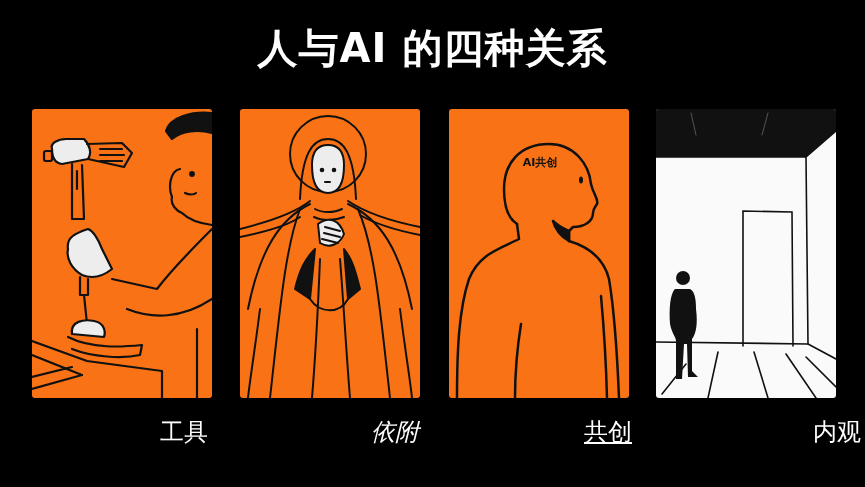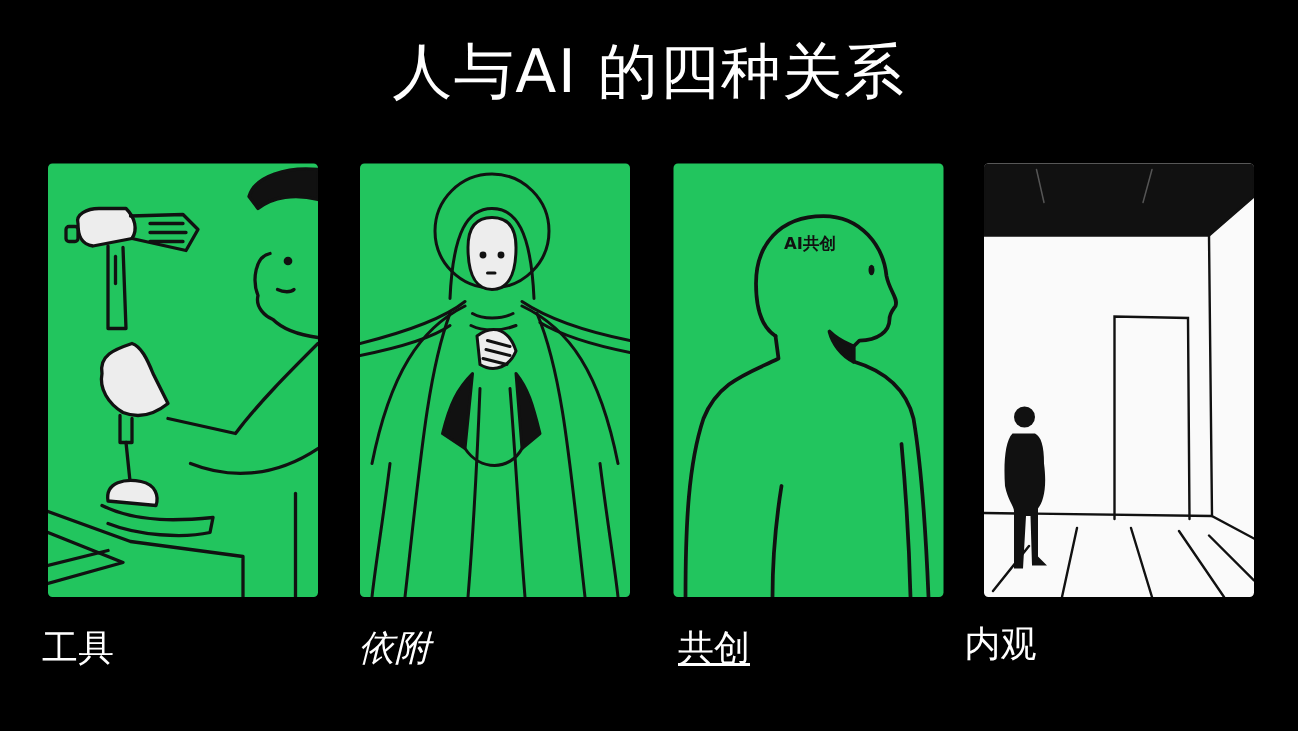--- a/index.html
+++ b/index.html
@@ -1,20 +1,20 @@
 <!DOCTYPE html>
 <html><head>
 <meta charset="utf-8">
 <style>
   html, body { margin:0; padding:0; background:#000; }
   body { width:865px; height:487px; position:relative; overflow:hidden; font-family:"DejaVu Sans", sans-serif; }
-  .title { position:absolute; left:0; width:865px; top:22px; text-align:center; color:#fff; font-size:40px; line-height:52px; letter-spacing:1px; }
-  .panel { position:absolute; top:109px; width:180px; height:289px; background:#22c55e; border-radius:3px; overflow:hidden; }
+  .title { position:absolute; left:0; width:865px; top:22px; text-align:center; color:#fff; font-size:40px; line-height:52px; letter-spacing:1px;font-weight:bold; }
+  .panel { position:absolute; top:109px; width:180px; height:289px; background:#f97316; border-radius:3px; overflow:hidden; }
   .panel svg { position:absolute; left:0; top:0; width:180px; height:289px; }
-  .caption { position:absolute; top:416px; width:180px; text-align:left; color:#fff; font-size:24px; line-height:32px; }
+  .caption { position:absolute; top:416px; width:180px; text-align:right; color:#fff; font-size:24px; line-height:32px; }
 </style>
 </head>
 <body>
 
 <div class="title">人与AI 的四种关系</div>
 
 <div class="panel" style="left:32px;">
   <svg viewBox="0 0 180 289" fill="none" stroke="#111" stroke-width="2.2" stroke-linecap="round" stroke-linejoin="round">
 
     <path d="M148 60 C 138 62 136 78 140 88 C 138 96 145 102 150 104 C 156 110 165 114 180 116"></path>
@@ -90,13 +90,13 @@
     <path d="M87 237 L 87 102 L 136 103 L 137 237"></path>
     <path d="M6 285 L 30 255 M 52 289 L 62 243 M 112 289 L 98 243 M 160 289 L 130 245 M 180 278 L 150 248"></path>
     <circle cx="27" cy="169" r="7" fill="#111" stroke="none"></circle>
     <path d="M19 180 C 14 185 13 200 14 215 C 16 225 20 228 20 232 L 20 270 L 26 270 L 28 235 L 31 235 L 32 268 L 42 268 L 36 262 L 36 230 C 40 225 42 215 40 200 C 40 188 38 182 34 180 Z" fill="#111" stroke="none"></path>
   </svg>
 </div>
 
 <div class="caption" style="left:28px;">工具</div>
 <div class="caption" style="left:239px;font-style:italic;">依附</div>
 <div class="caption" style="left:452px;text-decoration:underline;">共创</div>
-<div class="caption" style="left:643px;font-family:Liberation Mono, monospace;">内观</div>
+<div class="caption" style="left:681px;">内观</div>
 
 </body></html>

